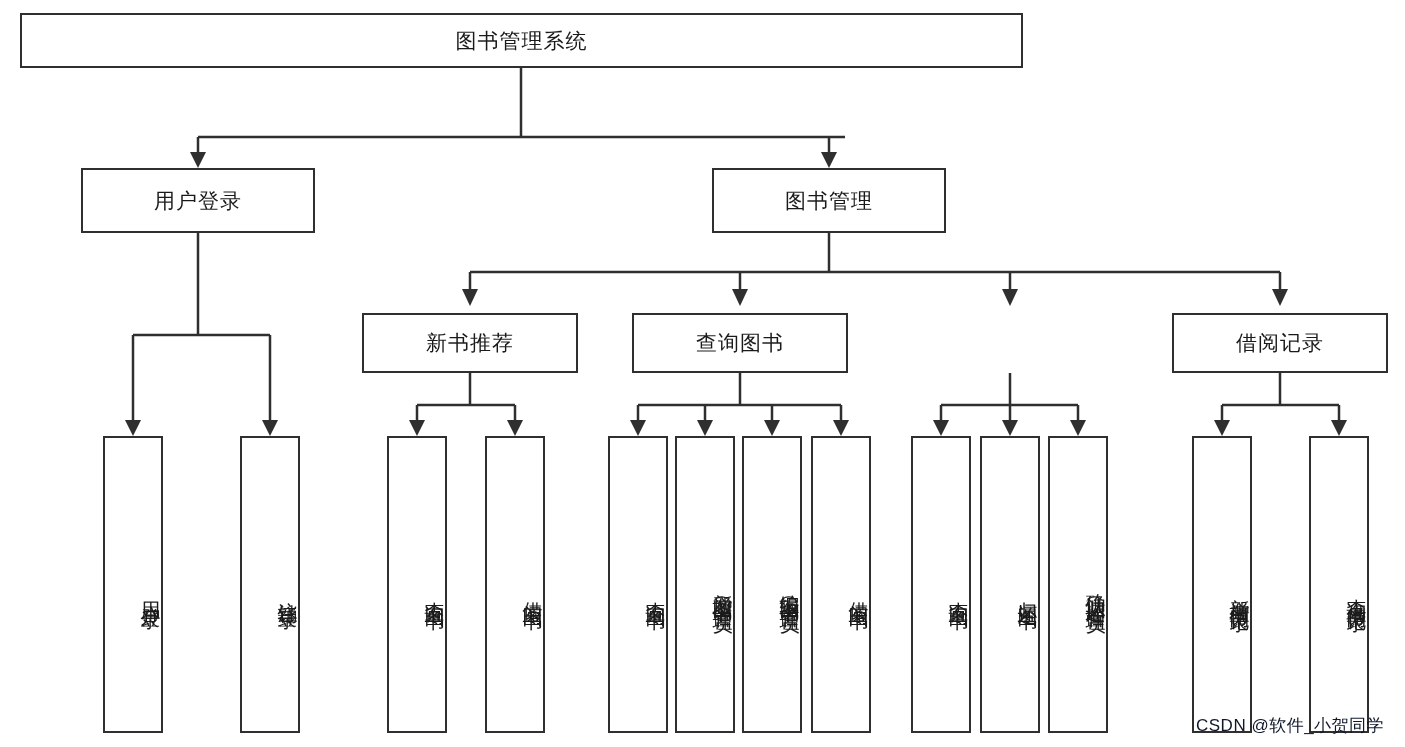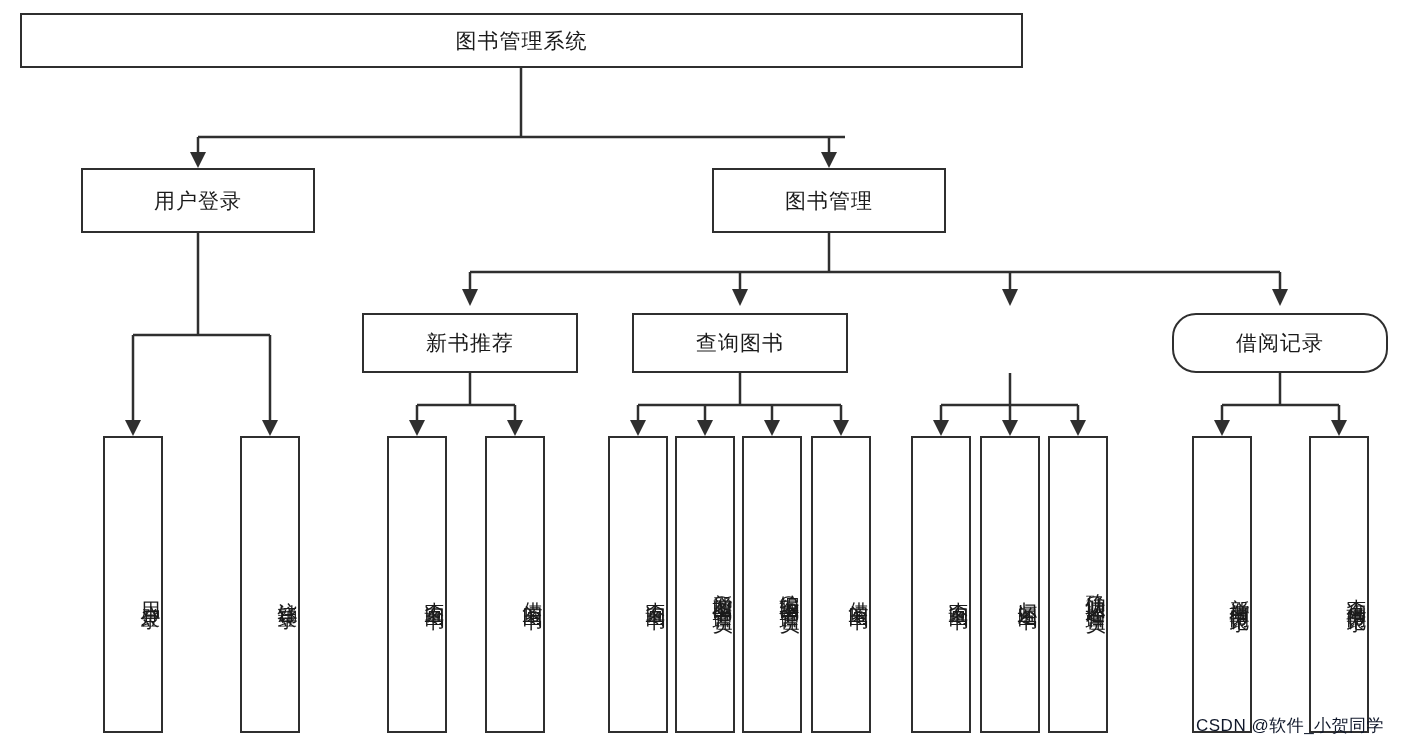--- a/index.html
+++ b/index.html
@@ -150,21 +150,21 @@
   <div class="node horizontal" style="left:362px; top:313px; width:216px; height:60px;">
     <span>新书推荐</span>
   </div>
 
   <div class="node horizontal" style="left:712px; top:168px; width:234px; height:65px;">
     <span>图书管理</span>
   </div>
   <div class="node horizontal" style="left:632px; top:313px; width:216px; height:60px;">
     <span>查询图书</span>
   </div>
-  <div class="node horizontal" style="left:1172px; top:313px; width:216px; height:60px;border-radius:24px;">
+  <div class="node horizontal" style="left:1172px; top:313px; width:216px; height:60px;">
     <span>借阅记录</span>
   </div>
 
   <div class="node leaf" style="left:103px; top:436px; width:60px; height:297px;">
     <span class="leaf-text">用户登录</span>
   </div>
   <div class="node leaf" style="left:240px; top:436px; width:60px; height:297px;">
     <span class="leaf-text">注销登录</span>
   </div>
 

